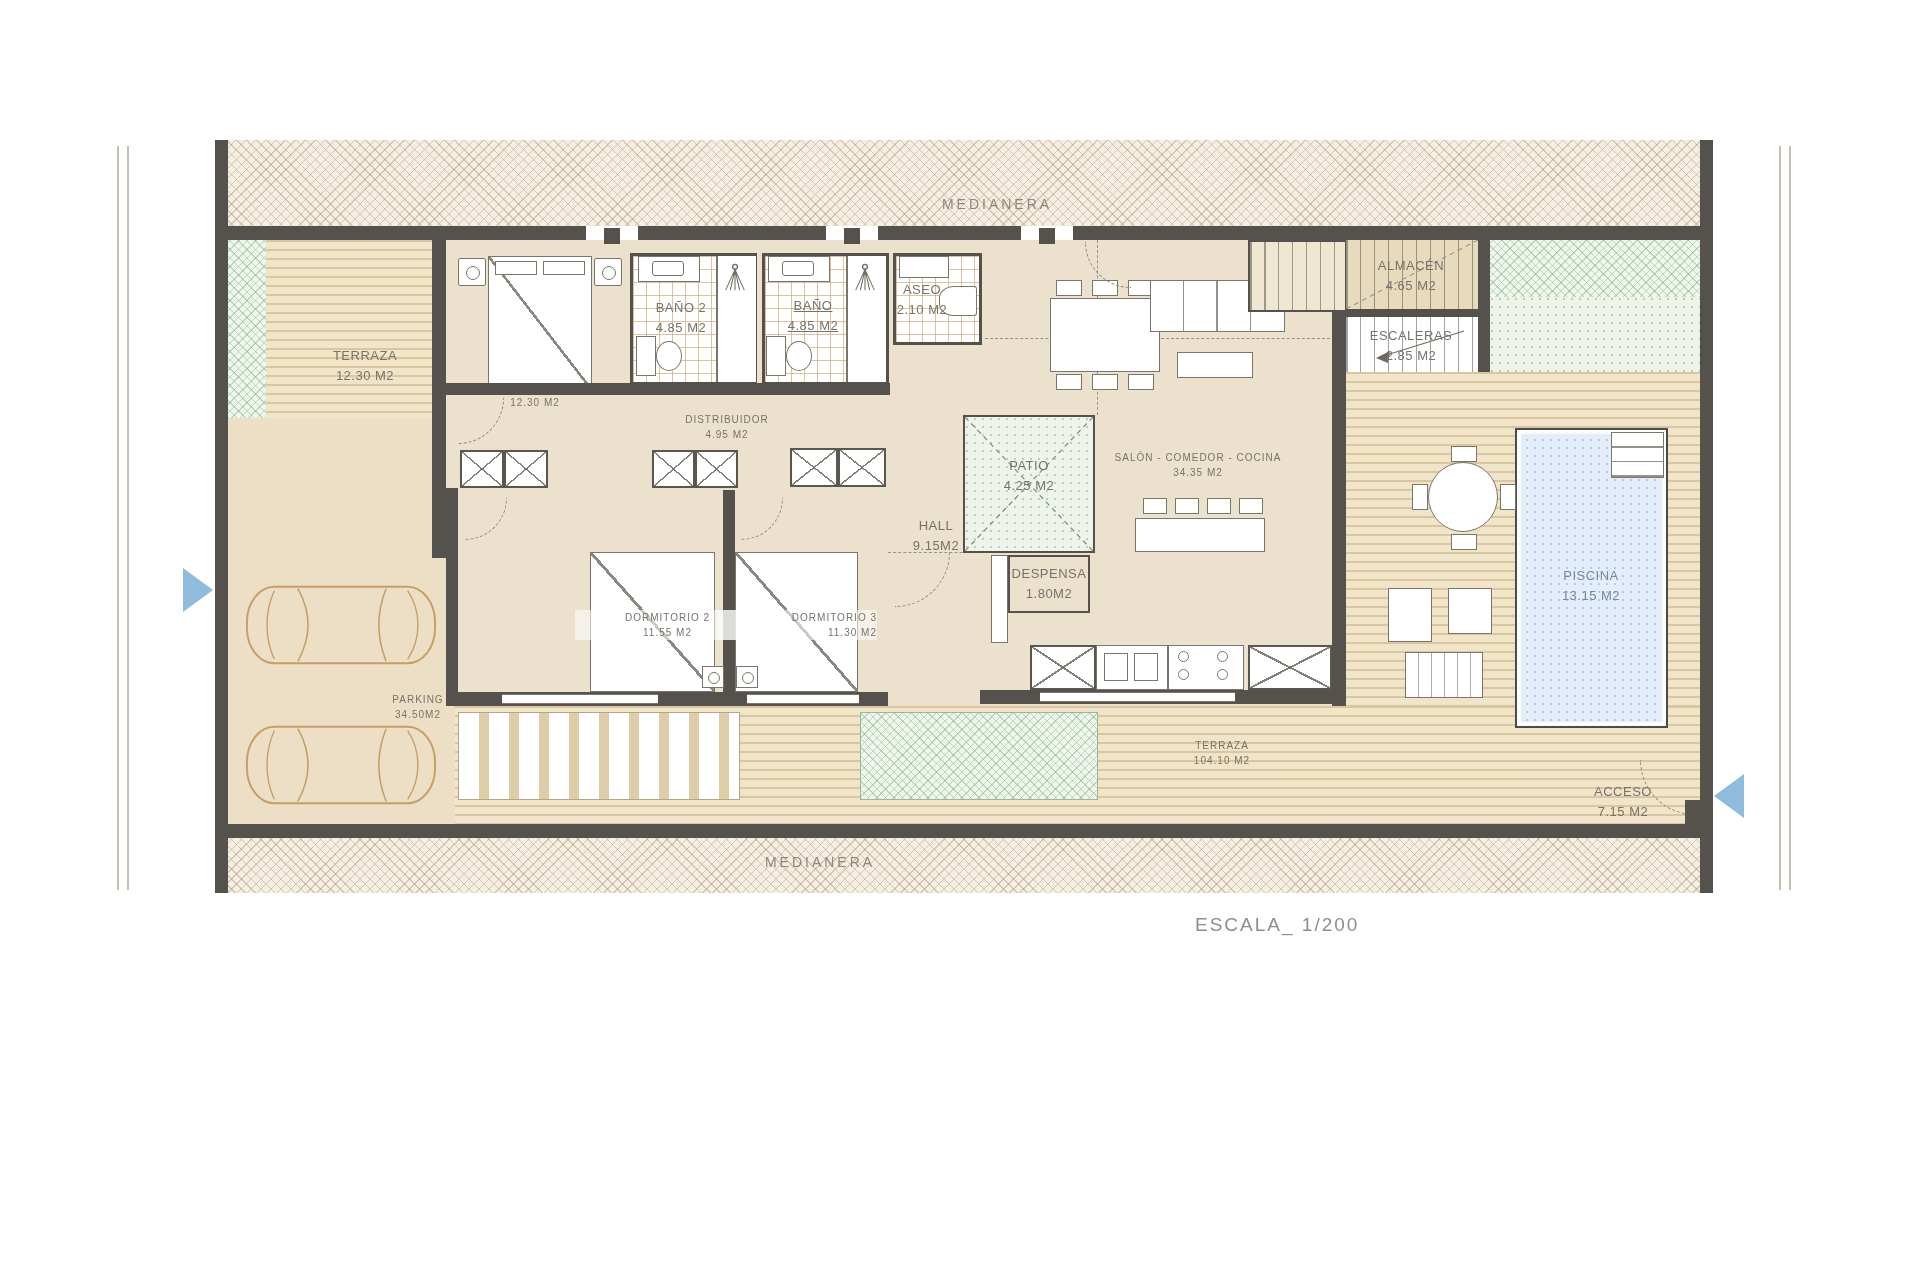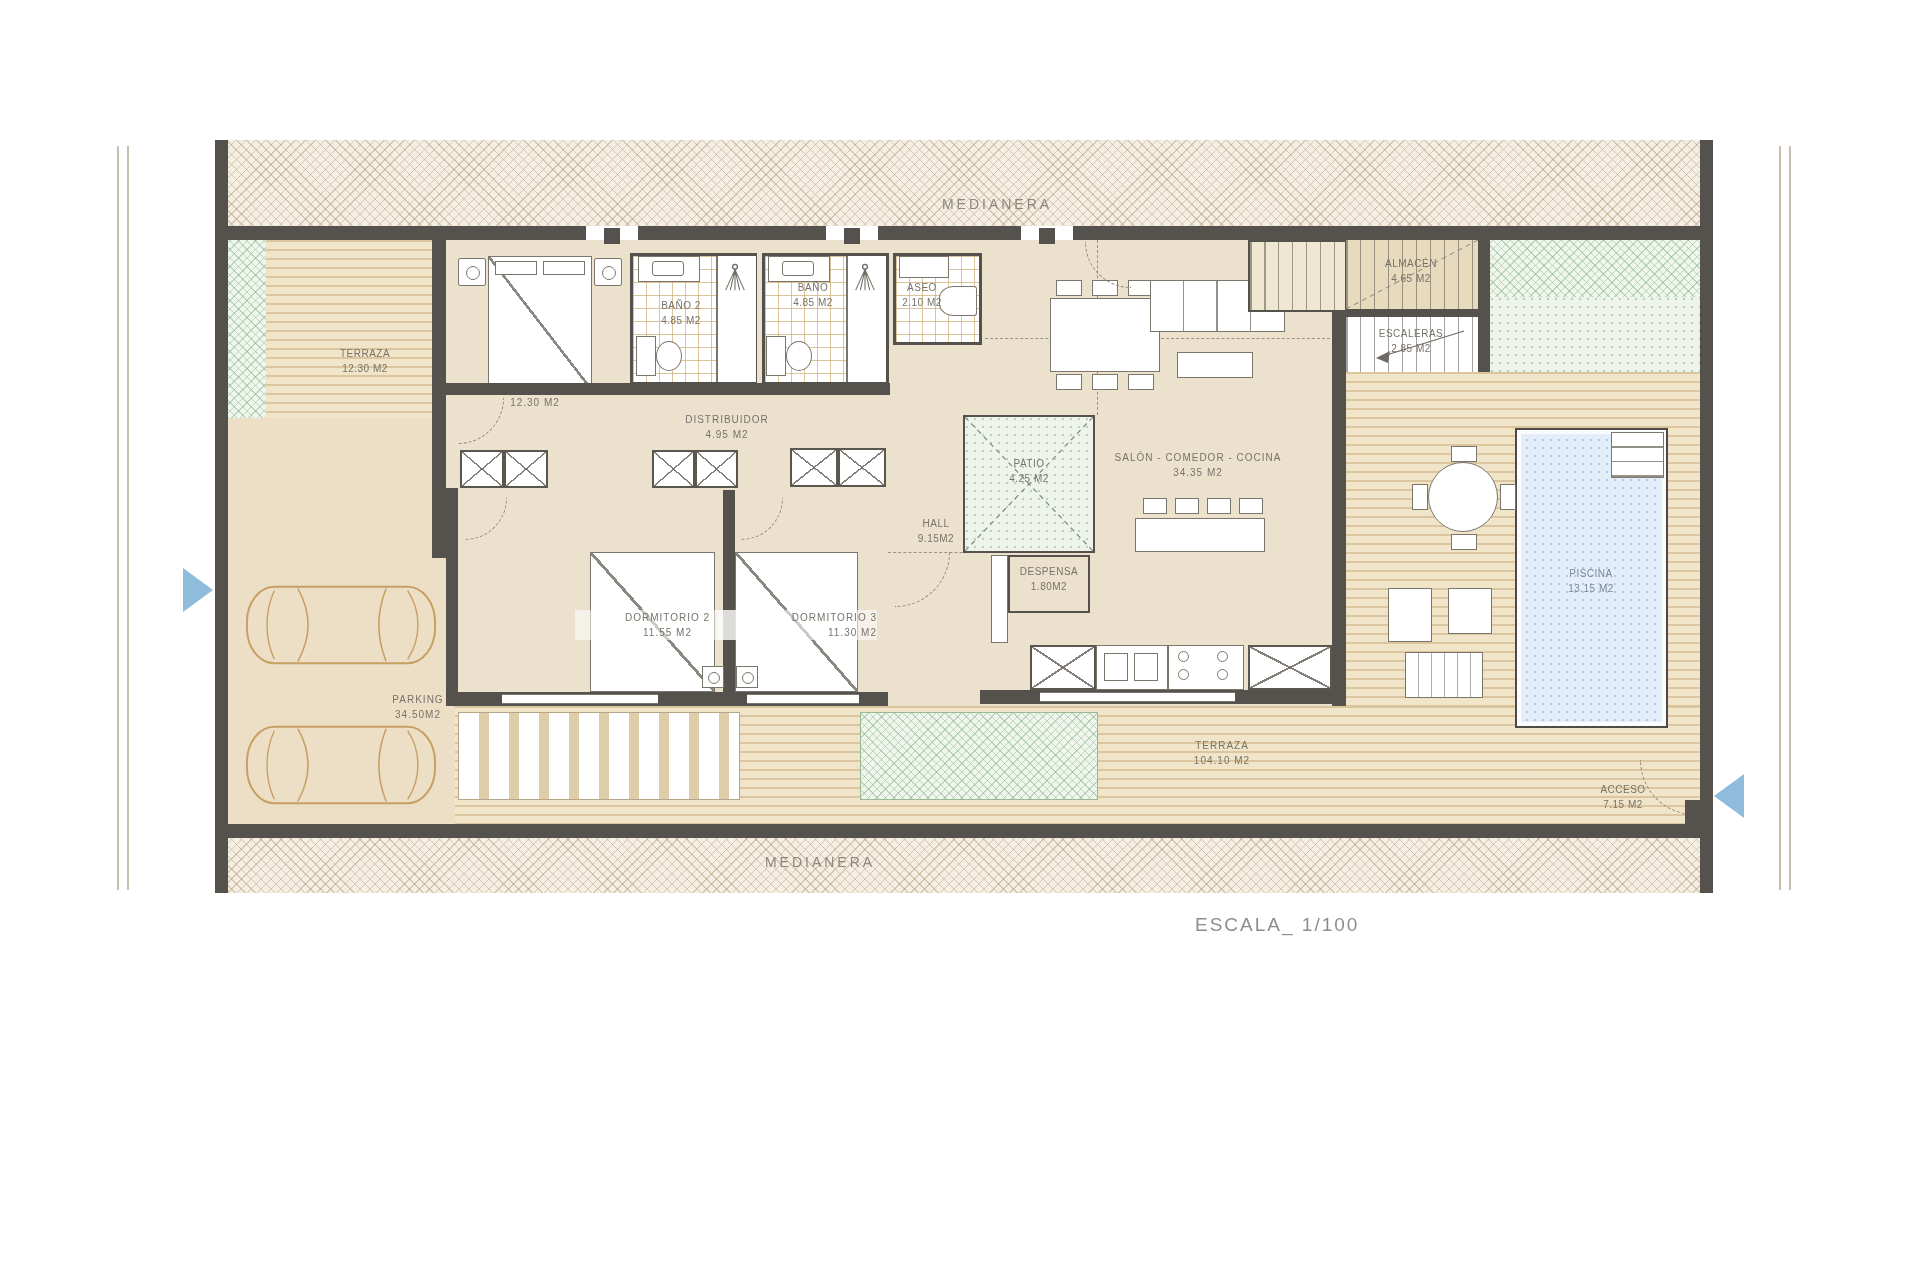--- a/index.html
+++ b/index.html
@@ -29,21 +29,21 @@
   .furn{position:absolute;background:#fff;border:1.5px solid #7a766c;box-sizing:border-box;}
   .xbox{position:absolute;background-color:#fff;border:2px solid #5a574f;box-sizing:border-box;
     background-image:
     linear-gradient(to top right, transparent 48.6%, rgba(110,106,97,.85) 48.6% 51.4%, transparent 51.4%),
     linear-gradient(to bottom right, transparent 48.6%, rgba(110,106,97,.85) 48.6% 51.4%, transparent 51.4%);}
   .diag1{background-image:linear-gradient(to top right, transparent 49.2%, rgba(110,106,97,.8) 49.2% 50.8%, transparent 50.8%);}
   .treads{background-image:repeating-linear-gradient(90deg, rgba(90,87,79,.55) 0 1.5px, transparent 1.5px 14px);}
   .lbl{position:absolute;color:#77736a;font-size:10px;letter-spacing:1px;text-align:center;
     line-height:1.5;text-transform:uppercase;}
   .lbl span{display:block;}
-  .sm{font-size:10px;letter-spacing:.5px;}
+  .sm{font-size:13px;letter-spacing:.5px;}
   .dashline{position:absolute;border-top:1.2px dashed #97928a;}
   .vdashline{position:absolute;border-left:1.2px dashed #97928a;}
   .arc{position:absolute;border:0 dashed #8d897e;box-sizing:border-box;}
   .arrow-r{position:absolute;width:0;height:0;border-top:22px solid transparent;
     border-bottom:22px solid transparent;border-left:30px solid #8fbcdc;}
   .arrow-l{position:absolute;width:0;height:0;border-top:22px solid transparent;
     border-bottom:22px solid transparent;border-right:30px solid #8fbcdc;}
   .borderline{position:absolute;width:2px;background:#c6bfb0;}
   .scale{position:absolute;color:#8e8e88;font-size:19px;letter-spacing:2px;}
   .medtxt{position:absolute;color:#8d887c;font-size:14px;letter-spacing:3px;text-align:center;width:200px;}
@@ -138,21 +138,21 @@
   <div class="tile" style="left:547px;top:113px;width:127px;height:132px;border:3px solid #55524d;box-sizing:border-box;"></div>
   <div class="abs" style="left:631px;top:116px;width:38px;height:126px;background:#fff;border-left:2px solid #7a766c;"></div>
   <svg class="abs" style="left:636px;top:122px;" width="28" height="32" viewBox="0 0 30 34">
     <circle cx="15" cy="5" r="2.6" fill="none" stroke="#6e6a61" stroke-width="1.4"></circle>
     <path d="M15,8 L5,30 M15,8 L10,30 M15,8 L15,30 M15,8 L20,30 M15,8 L25,30" stroke="#6e6a61" stroke-width="1.1" fill="none"></path>
   </svg>
   <div class="furn" style="left:553px;top:116px;width:62px;height:26px;"></div>
   <div class="furn" style="left:567px;top:121px;width:32px;height:15px;border-radius:3px;"></div>
   <div class="furn" style="left:551px;top:196px;width:20px;height:40px;"></div>
   <div class="furn" style="left:571px;top:201px;width:26px;height:30px;border-radius:50%;"></div>
-  <div class="lbl sm" style="left:538px;top:140px;width:120px;">
+  <div class="lbl sm" style="left:538px;top:156px;width:120px;text-decoration:underline;">
     <span>BAÑO</span>
     <span>4.85 m2</span>
   </div>
 
   <div class="tile" style="left:678px;top:113px;width:89px;height:92px;border:3px solid #55524d;box-sizing:border-box;"></div>
   <div class="furn" style="left:684px;top:116px;width:50px;height:22px;"></div>
   <div class="furn" style="left:724px;top:146px;width:38px;height:30px;border-radius:40% 3px 3px 40%;"></div>
   <div class="lbl sm" style="left:647px;top:140px;width:120px;">
     <span>ASEO</span>
     <span>2.10 m2</span>
@@ -320,13 +320,13 @@
     <span>7.15 m2</span>
   </div>
   <div class="arc" style="left:1425px;top:620px;width:55px;height:55px;border-width:0 0 1.2px 1.2px;border-bottom-left-radius:100%;"></div>
   <div class="wall" style="left:1470px;top:660px;width:15px;height:24px;"></div>
 
 </div>
 
 <div class="arrow-r" style="left:183px;top:568px;"></div>
 <div class="arrow-l" style="left:1714px;top:774px;"></div>
 
-<div class="scale" style="left:1195px;top:914px;">ESCALA_ 1/100</div>
+<div class="scale" style="left:1195px;top:914px;">ESCALA_ 1/200</div>
 
 </body></html>

